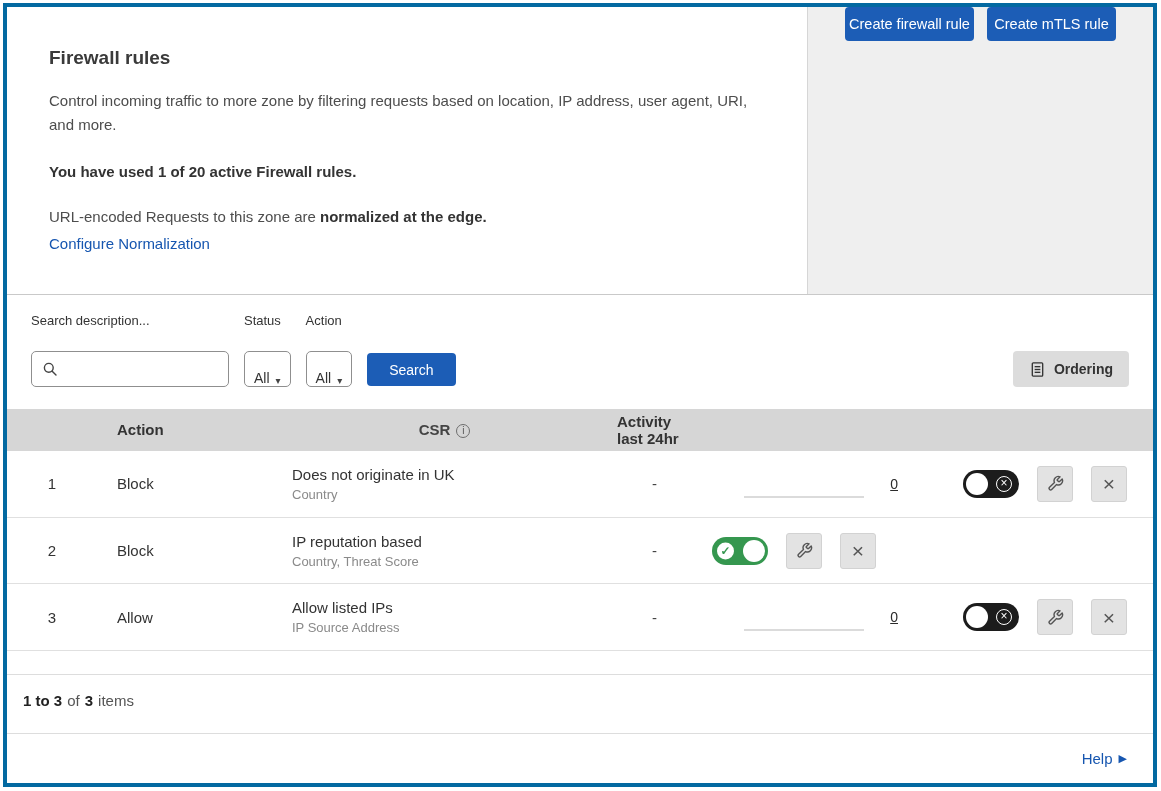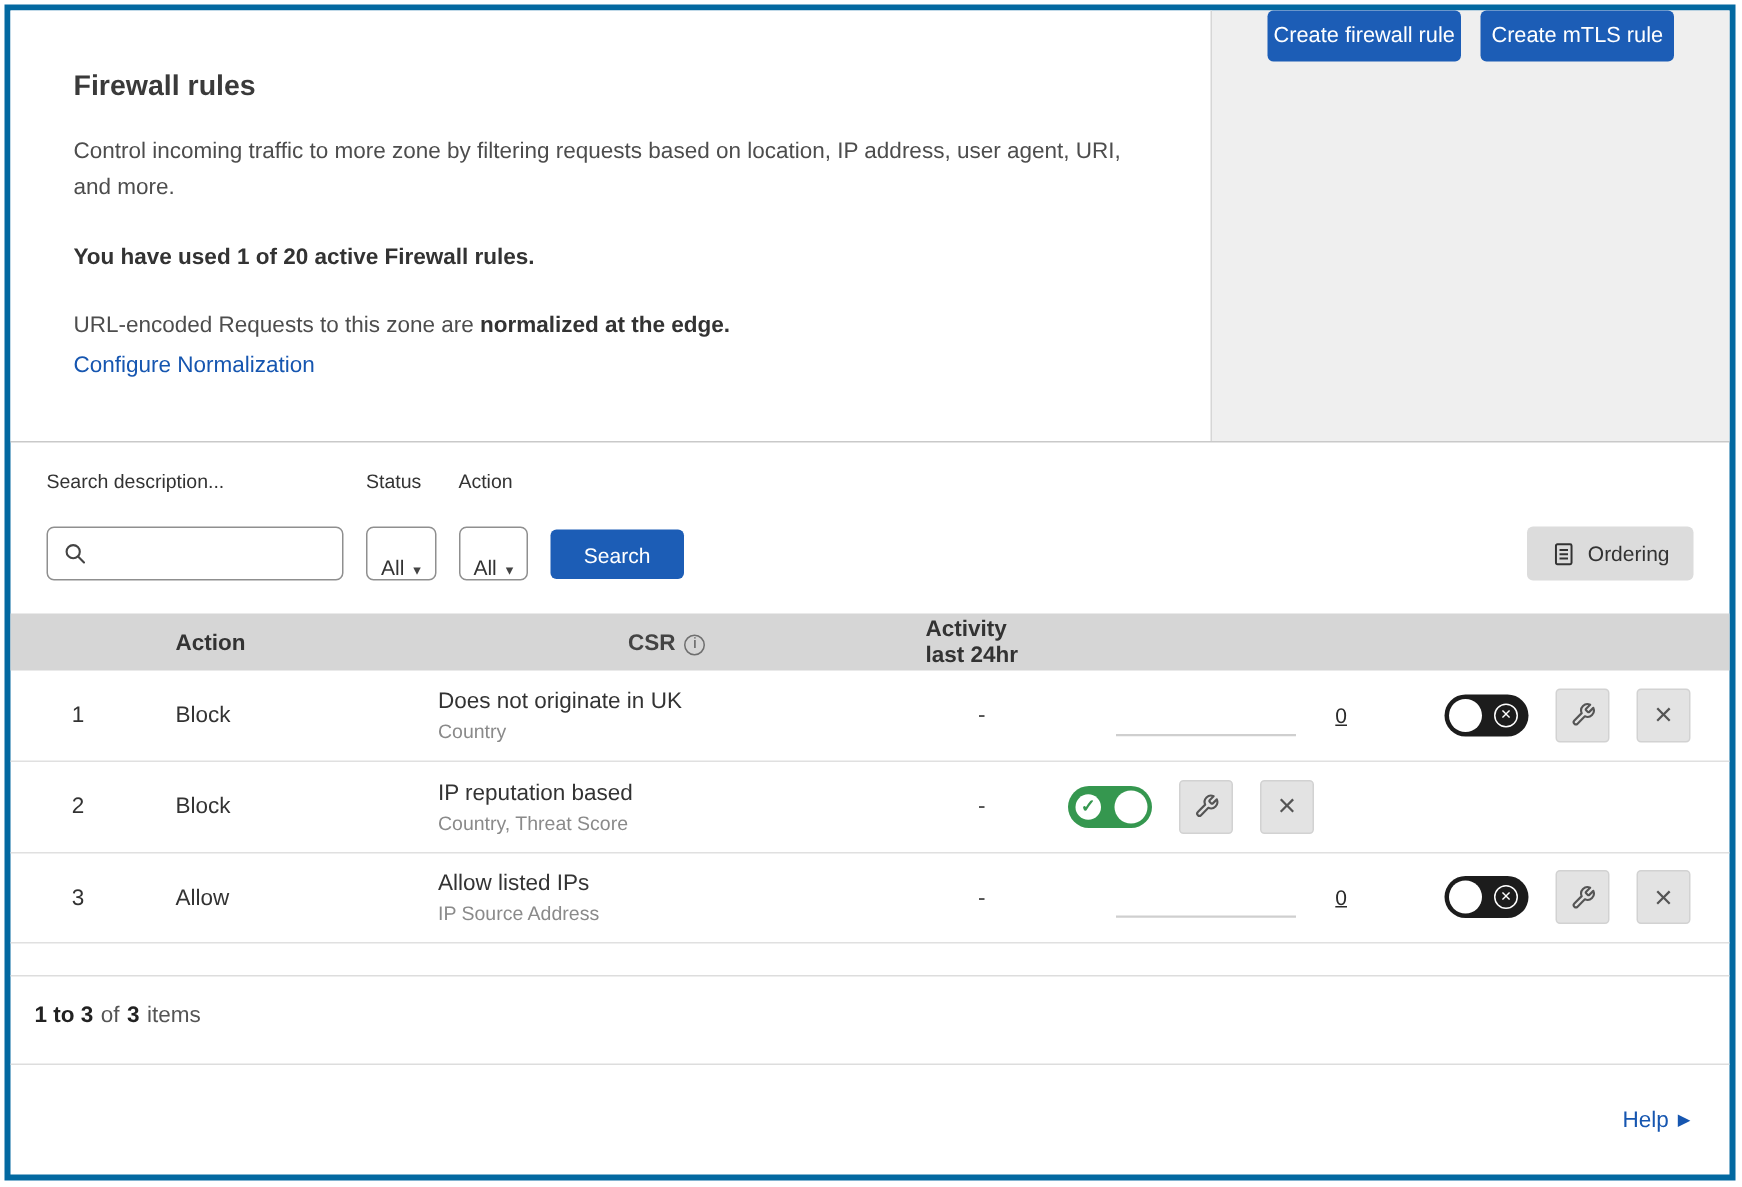--- a/index.html
+++ b/index.html
@@ -37,21 +37,21 @@
     display:flex; align-items:flex-end; gap:6px; padding:0 9px; font-size:14px; color:#333;
     cursor:pointer; font-family:inherit;margin-top:16px;
   }
   .caret { font-size:10px; color:#444; }
   .btn-search {
     height:33px; padding:0 22px; background:#1c5db6; color:#fff; border:none; border-radius:4px;
     font-size:14px; font-family:inherit; cursor:pointer; margin-bottom:1px;
   }
   .btn-ordering {
     margin-left:auto; height:36px; padding:0 16px; background:#dcdcdc; border:none; border-radius:4px;
-    font-size:14px; color:#333; display:flex; align-items:center; gap:8px; cursor:pointer; font-family:inherit;
+    font-size:14px; color:#333; display:flex; align-items:center; gap:8px; cursor:pointer; font-family:inherit;font-weight:bold;
   }
   
   .thead, .row { display:grid; grid-template-columns:90px 175px 325px 95px 210px 1fr; align-items:center; }
   .thead { background:#d6d6d6; height:44px; font-size:15px; font-weight:700; color:#333; }
   .cell { padding-left:20px; }
   .c-idx { padding-left:0; text-align:center; font-size:15px; color:#333; }
   .row { height:70px; border-bottom:1px solid #e0e0e0; font-size:15px; }
   .d-title { font-size:15px; color:#333; margin-bottom:4px; }
   .d-sub { font-size:13px; color:#8a8a8a; }
   .c-csr { text-align:center; color:#444; }
@@ -82,21 +82,21 @@
   .icon-btn {
     width:36px; height:36px; background:#e3e3e3; border:1px solid #d2d2d2; border-radius:3px;
     display:flex; align-items:center; justify-content:center; cursor:pointer; padding:0;
   }
   .x-glyph { font-size:21px; color:#555; line-height:1; }
   
   .spacer { height:24px; }
   .table-footer { border-top:1px solid #ddd; padding:17px 16px 24px 16px; font-size:15px; color:#555;
     display:flex; gap:5px; align-items:baseline; }
   .table-footer b { color:#222; }
-  .help-bar { border-top:1px solid #ddd; padding:28px 26px; display:flex; justify-content:flex-end; flex:1; align-items:center; }
+  .help-bar { border-top:1px solid #ddd; padding:16px 26px; display:flex; justify-content:flex-end; flex:1; align-items:center; }
   .help-link { color:#1656b0; font-size:15px; cursor:pointer; display:flex; align-items:center; gap:6px; }
   .help-arrow { font-size:11px; }
 </style>
 </head>
 <body>
 
 <div class="card">
 
   <div class="top">
     <div class="top-left">

